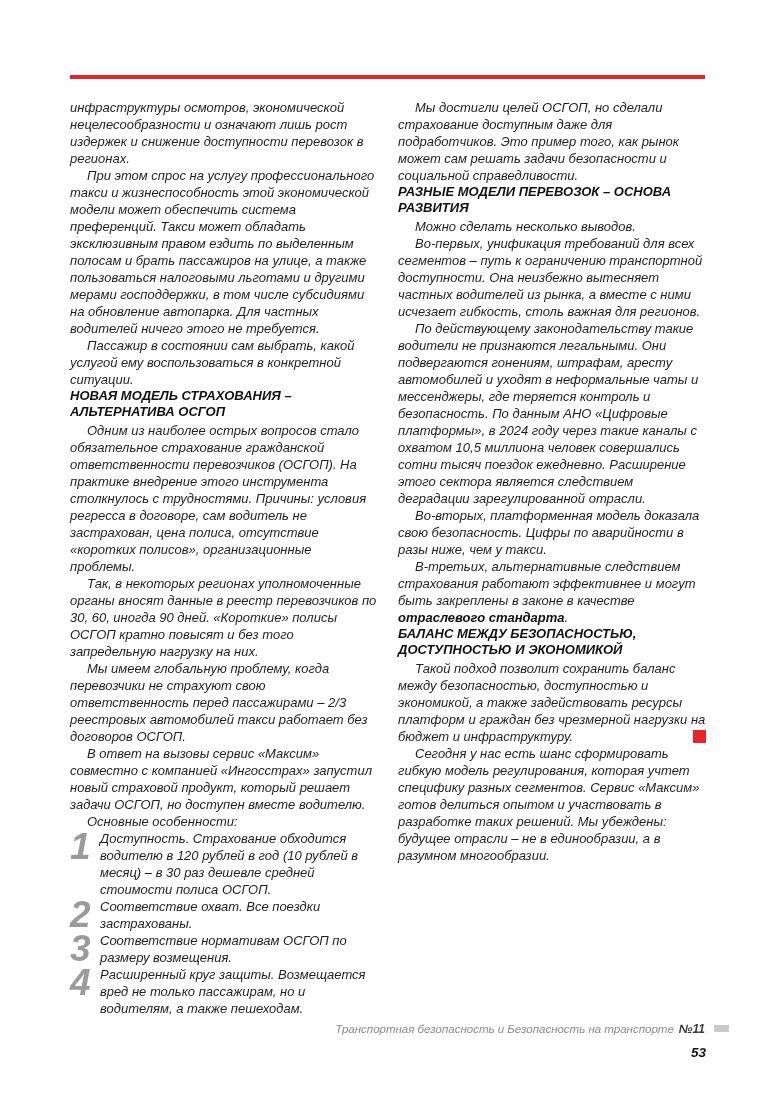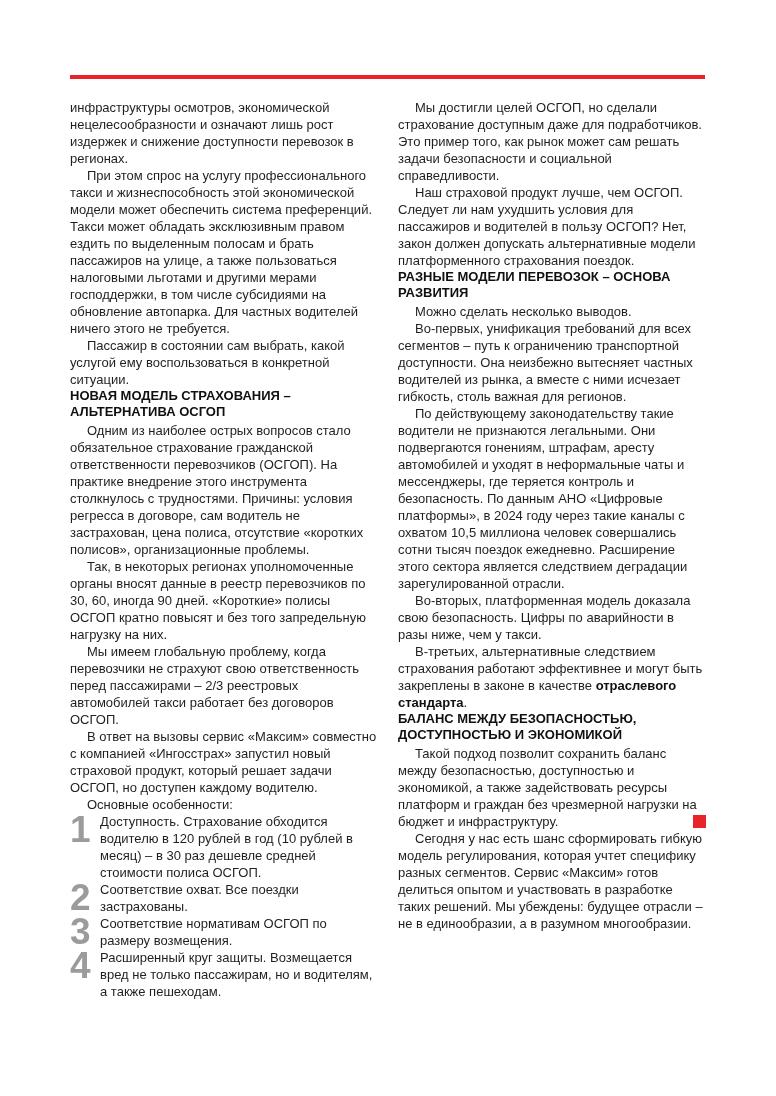--- a/index.html
+++ b/index.html
@@ -1,18 +1,19 @@
 <!DOCTYPE html>
 <html><head>
 <meta charset="utf-8">
 <style>
   html,body{margin:0;padding:0;background:#ffffff;}
   .page{
     position:relative;width:729px;height:1096px;background:#ffffff;overflow:hidden;
     font-family:"Liberation Sans", sans-serif;
+    font-style:italic;
   }
   .top-rule{position:absolute;left:70px;top:75px;width:635px;height:4px;background:#e8232a;}
   .content{position:absolute;left:70px;top:99px;width:640px;display:flex;gap:20px;}
   .col{width:308px;flex:none;font-size:13px;line-height:17px;color:#1f1f1f;text-align:left;}
   .p{margin:0;text-indent:17px;}
   .p.noindent{text-indent:0;}
   .head{margin:0 0 2px 0;font-size:13px;line-height:16px;font-weight:700;color:#101010;}
   .feature{display:flex;margin:0;}
   .feature .num{flex:none;width:30px;font-size:37px;line-height:33px;font-weight:700;color:#9b9b9b;letter-spacing:-1px;}
   .feature .txt{flex:1;}
@@ -36,21 +37,21 @@
   <div class="content">
 
     <div class="col">
       <p class="p noindent">инфраструктуры осмотров, экономической нецелесообразности и означают лишь рост издержек и снижение доступности перевозок в регионах.</p>
       <p class="p">При этом спрос на услугу профессионального такси и жизнеспособность этой экономической модели может обеспечить система преференций. Такси может обладать эксклюзивным правом ездить по выделенным полосам и брать пассажиров на улице, а также пользоваться налоговыми льготами и другими мерами господдержки, в том числе субсидиями на обновление автопарка. Для частных водителей ничего этого не требуется.</p>
       <p class="p">Пассажир в состоянии сам выбрать, какой услугой ему воспользоваться в конкретной ситуации.</p>
       <h3 class="head">НОВАЯ МОДЕЛЬ СТРАХОВАНИЯ – АЛЬТЕРНАТИВА ОСГОП</h3>
       <p class="p">Одним из наиболее острых вопросов стало обязательное страхование гражданской ответственности перевозчиков (ОСГОП). На практике внедрение этого инструмента столкнулось с трудностями. Причины: условия регресса в договоре, сам водитель не застрахован, цена полиса, отсутствие «коротких полисов», организационные проблемы.</p>
       <p class="p">Так, в некоторых регионах уполномоченные органы вносят данные в реестр перевозчиков по 30, 60, иногда 90 дней. «Короткие» полисы ОСГОП кратно повысят и без того запредельную нагрузку на них.</p>
       <p class="p">Мы имеем глобальную проблему, когда перевозчики не страхуют свою ответственность перед пассажирами – 2/3 реестровых автомобилей такси работает без договоров ОСГОП.</p>
-      <p class="p">В ответ на вызовы сервис «Максим» совместно с компанией «Ингосстрах» запустил новый страховой продукт, который решает задачи ОСГОП, но доступен каждому водителю.</p>
+      <p class="p">В ответ на вызовы сервис «Максим» совместно с компанией «Ингосстрах» запустил новый страховой продукт, который решает задачи ОСГОП, но доступен вместе водителю.</p>
       <p class="p">Основные особенности:</p>
 
       <div class="feature">
         <span class="num">1</span>
         <span class="txt">Доступность. Страхование обходится водителю в 120 рублей в год (10 рублей в месяц) – в 30 раз дешевле средней стоимости полиса ОСГОП.</span>
       </div>
       <div class="feature">
         <span class="num">2</span>
         <span class="txt">Соответствие охват. Все поездки застрахованы.</span>
       </div>
@@ -59,33 +60,40 @@
         <span class="txt">Соответствие нормативам ОСГОП по размеру возмещения.</span>
       </div>
       <div class="feature">
         <span class="num">4</span>
         <span class="txt">Расширенный круг защиты. Возмещается вред не только пассажирам, но и водителям, а также пешеходам.</span>
       </div>
     </div>
 
     <div class="col">
       <p class="p">Мы достигли целей ОСГОП, но сделали страхование доступным даже для подработчиков. Это пример того, как рынок может сам решать задачи безопасности и социальной справедливости.</p>
-      <p class="p">Наш страховой продукт лучше, чем ОСГОП. Следует ли нам ухудшить условия для пассажиров и водителей в пользу ОСГОП? Нет, закон должен допускать альтернативные модели платформенного страхования поездок.</p>
       <h3 class="head">РАЗНЫЕ МОДЕЛИ ПЕРЕВОЗОК – ОСНОВА РАЗВИТИЯ</h3>
       <p class="p">Можно сделать несколько выводов.</p>
       <p class="p">Во-первых, унификация требований для всех сегментов – путь к ограничению транспортной доступности. Она неизбежно вытесняет частных водителей из рынка, а вместе с ними исчезает гибкость, столь важная для регионов.</p>
       <p class="p">По действующему законодательству такие водители не признаются легальными. Они подвергаются гонениям, штрафам, аресту автомобилей и уходят в неформальные чаты и мессенджеры, где теряется контроль и безопасность. По данным АНО «Цифровые платформы», в 2024 году через такие каналы с охватом 10,5 миллиона человек совершались сотни тысяч поездок ежедневно. Расширение этого сектора является следствием деградации зарегулированной отрасли.</p>
       <p class="p">Во-вторых, платформенная модель доказала свою безопасность. Цифры по аварийности в разы ниже, чем у такси.</p>
       <p class="p">
         <span>В-третьих, альтернативные следствием страхования работают эффективнее и могут быть закреплены в законе в качестве </span><strong>отраслевого стандарта</strong><span>.</span>
       </p>
       <h3 class="head">БАЛАНС МЕЖДУ БЕЗОПАСНОСТЬЮ, ДОСТУПНОСТЬЮ И ЭКОНОМИКОЙ</h3>
       <p class="p lastp">
         <span>Такой подход позволит сохранить баланс между безопасностью, доступностью и экономикой, а также задействовать ресурсы платформ и граждан без чрезмерной нагрузки на бюджет и инфраструктуру.</span>
         <span class="endmark"></span>
       </p>
       <p class="p">Сегодня у нас есть шанс сформировать гибкую модель регулирования, которая учтет специфику разных сегментов. Сервис «Максим» готов делиться опытом и участвовать в разработке таких решений. Мы убеждены: будущее отрасли – не в единообразии, а в разумном многообразии.</p>
     </div>
 
   </div>
 
+  <div class="footer">
+    <div class="footer-row">
+      <span class="journal">Транспортная безопасность и Безопасность на транспорте</span>
+      <span class="issue">№11</span>
+      <span class="bar"></span>
+    </div>
+    <div class="page-num">53</div>
+  </div>
 
 </div>
 
 </body></html>

